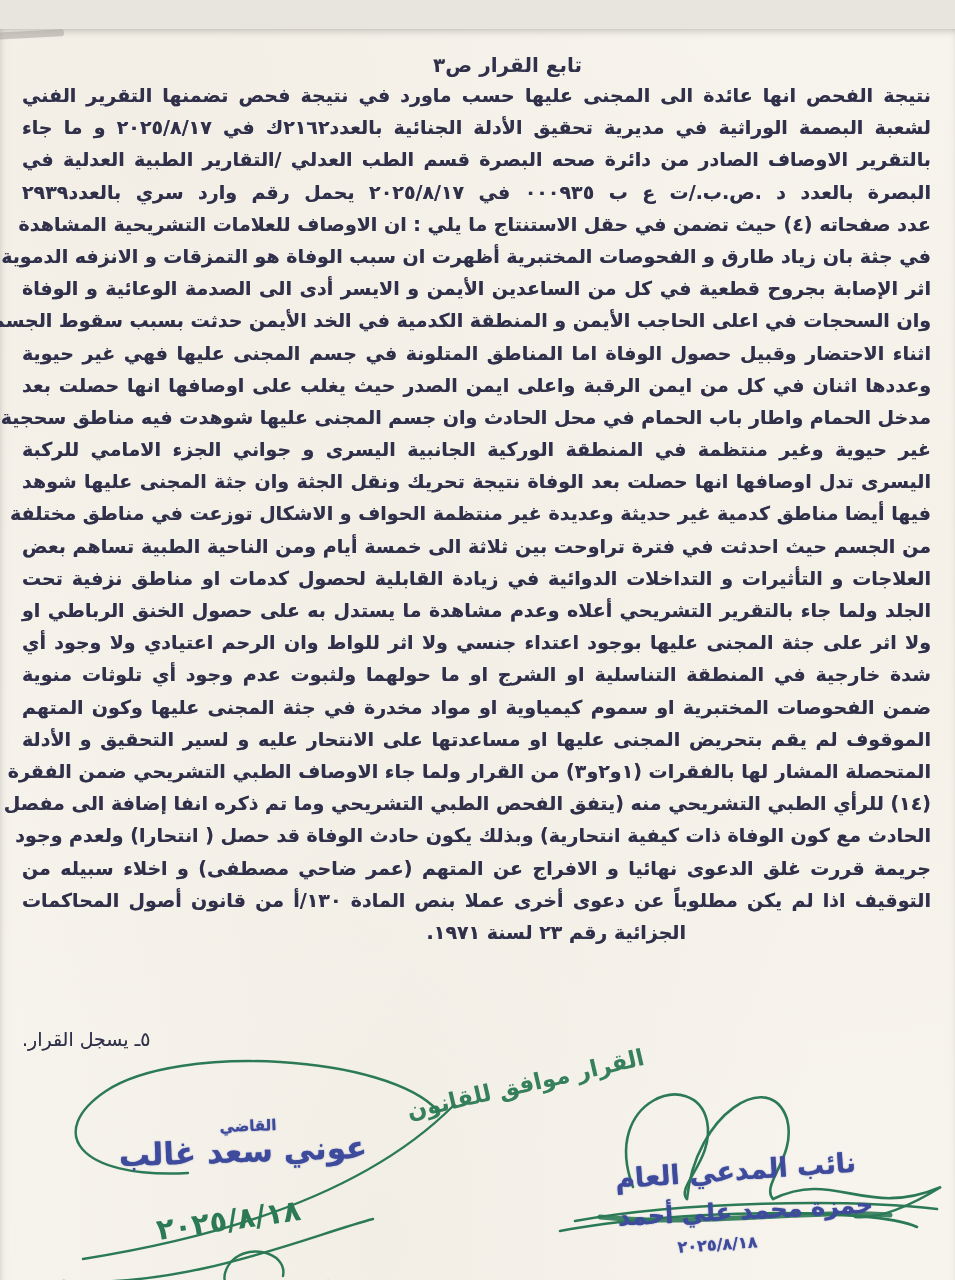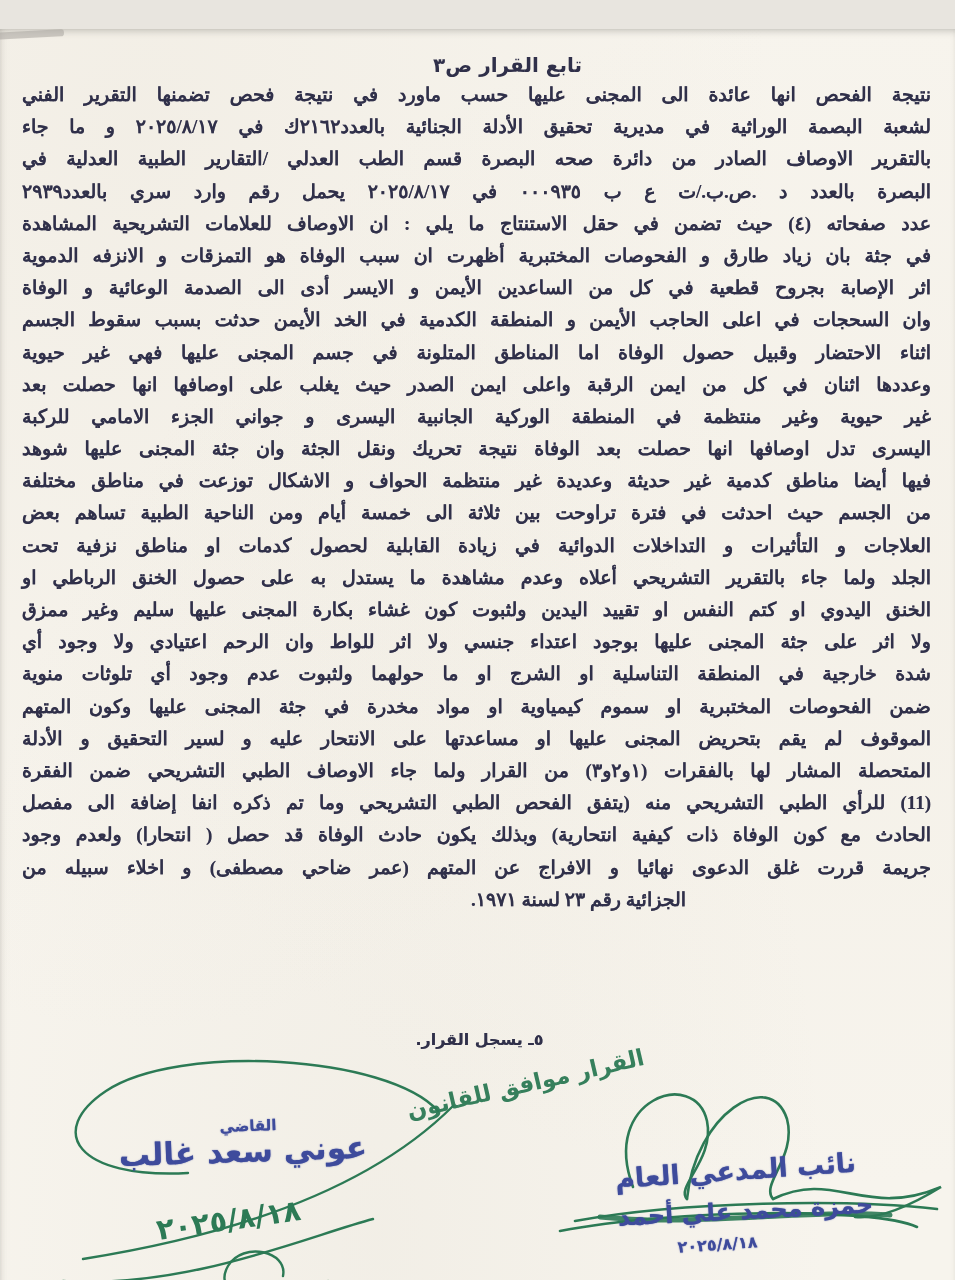--- a/index.html
+++ b/index.html
@@ -35,33 +35,32 @@
     position:absolute;top:50px;right:24px;left:22px;
   }
   .line{
     font-size:19px;font-weight:700;
     line-height:32.2px;height:32.2px;
     text-align:justify;text-align-last:justify;
     white-space:nowrap;
     text-justify:inter-word;
     letter-spacing:0;
     text-shadow:0 0 .4px rgba(48,48,74,.55);
-    font-family:Liberation Serif, serif;
   }
   .line.short{
     text-align:right;text-align-last:auto;
     padding-right:245px;
   }
   .items{
     position:absolute;top:990px;right:18px;left:22px;
   }
   .item{
-    font-size:16px;font-weight:700;
+    font-size:19px;font-weight:400;
     line-height:41px;
-    text-align:center;
+    text-align:left;
     text-shadow:0 0 .4px rgba(48,48,74,.55);
   }
   
   .note-hand{
     position:absolute;top:1042px;left:388px;width:275px;
     color:#2c7a55;
     font-size:23px;font-weight:600;
     transform:rotate(-13deg);
     text-align:center;
     letter-spacing:1px;
@@ -99,35 +98,36 @@
     <div class="line">نتيجة الفحص انها عائدة الى المجنى عليها حسب ماورد في نتيجة فحص تضمنها التقرير الفني</div>
     <div class="line">لشعبة البصمة الوراثية في مديرية تحقيق الأدلة الجنائية بالعدد٢١٦٢ك في ٢٠٢٥/٨/١٧ و ما جاء</div>
     <div class="line">بالتقرير الاوصاف الصادر من دائرة صحه البصرة قسم الطب العدلي /التقارير الطبية العدلية في</div>
     <div class="line">البصرة بالعدد د .ص.ب./ت ع ب ٠٠٠٩٣٥ في ٢٠٢٥/٨/١٧ يحمل رقم وارد سري بالعدد٢٩٣٩</div>
     <div class="line">عدد صفحاته (٤) حيث تضمن في حقل الاستنتاج ما يلي : ان الاوصاف للعلامات التشريحية المشاهدة</div>
     <div class="line">في جثة بان زياد طارق و الفحوصات المختبرية أظهرت ان سبب الوفاة هو التمزقات و الانزفه الدموية</div>
     <div class="line">اثر الإصابة بجروح قطعية في كل من الساعدين الأيمن و الايسر أدى الى الصدمة الوعائية و الوفاة</div>
     <div class="line">وان السحجات في اعلى الحاجب الأيمن و المنطقة الكدمية في الخد الأيمن حدثت بسبب سقوط الجسم</div>
     <div class="line">اثناء الاحتضار وقبيل حصول الوفاة اما المناطق المتلونة في جسم المجنى عليها فهي غير حيوية</div>
     <div class="line">وعددها اثنان في كل من ايمن الرقبة واعلى ايمن الصدر حيث يغلب على اوصافها انها حصلت بعد</div>
+    <div class="line">مدخل الحمام واطار باب الحمام في محل الحادث وان جسم المجنى عليها شوهدت فيه مناطق سحجية</div>
     <div class="line">غير حيوية وغير منتظمة في المنطقة الوركية الجانبية اليسرى و جواني الجزء الامامي للركبة</div>
     <div class="line">اليسرى تدل اوصافها انها حصلت بعد الوفاة نتيجة تحريك ونقل الجثة وان جثة المجنى عليها شوهد</div>
     <div class="line">فيها أيضا مناطق كدمية غير حديثة وعديدة غير منتظمة الحواف و الاشكال توزعت في مناطق مختلفة</div>
     <div class="line">من الجسم حيث احدثت في فترة تراوحت بين ثلاثة الى خمسة أيام ومن الناحية الطبية تساهم بعض</div>
     <div class="line">العلاجات و التأثيرات و التداخلات الدوائية في زيادة القابلية لحصول كدمات او مناطق نزفية تحت</div>
     <div class="line">الجلد ولما جاء بالتقرير التشريحي أعلاه وعدم مشاهدة ما يستدل به على حصول الخنق الرباطي او</div>
-    <div class="line">الخنق اليدوي او كتم النفس او تقييد اليدين ولثبوت كون غشاء بكارة المجنى عليها سليم وغير ممزق</div>
     <div class="line">ولا اثر على جثة المجنى عليها بوجود اعتداء جنسي ولا اثر للواط وان الرحم اعتيادي ولا وجود أي</div>
     <div class="line">شدة خارجية في المنطقة التناسلية او الشرج او ما حولهما ولثبوت عدم وجود أي تلوثات منوية</div>
     <div class="line">ضمن الفحوصات المختبرية او سموم كيمياوية او مواد مخدرة في جثة المجنى  عليها وكون المتهم</div>
     <div class="line">الموقوف لم يقم بتحريض المجنى عليها او مساعدتها على الانتحار عليه  و لسير التحقيق و الأدلة</div>
     <div class="line">المتحصلة المشار لها بالفقرات (١و٢و٣) من القرار ولما جاء الاوصاف الطبي التشريحي ضمن الفقرة</div>
-    <div class="line">(11) للرأي الطبي التشريحي منه  (يتفق الفحص الطبي التشريحي وما تم ذكره انفا إضافة الى مفصل</div>
+    <div class="line">(١٤) للرأي الطبي التشريحي منه  (يتفق الفحص الطبي التشريحي وما تم ذكره انفا إضافة الى مفصل</div>
     <div class="line">الحادث مع كون الوفاة ذات كيفية انتحارية) وبذلك يكون حادث الوفاة قد حصل ( انتحارا) ولعدم وجود</div>
     <div class="line">جريمة قررت غلق الدعوى نهائيا و الافراج عن المتهم (عمر ضاحي مصطفى) و اخلاء سبيله من</div>
+    <div class="line">التوقيف اذا لم يكن مطلوباً عن دعوى أخرى عملا بنص المادة ١٣٠/أ من قانون أصول المحاكمات</div>
     <div class="line short">الجزائية رقم ٢٣ لسنة ١٩٧١.</div>
   </div>
 
   <div class="items">
     <div class="item">٥ـ يسجل القرار.</div>
   </div>
 
   <div class="note-hand">القرار موافق للقانون</div>
 
   <div class="sig-block prosecutor-block">

